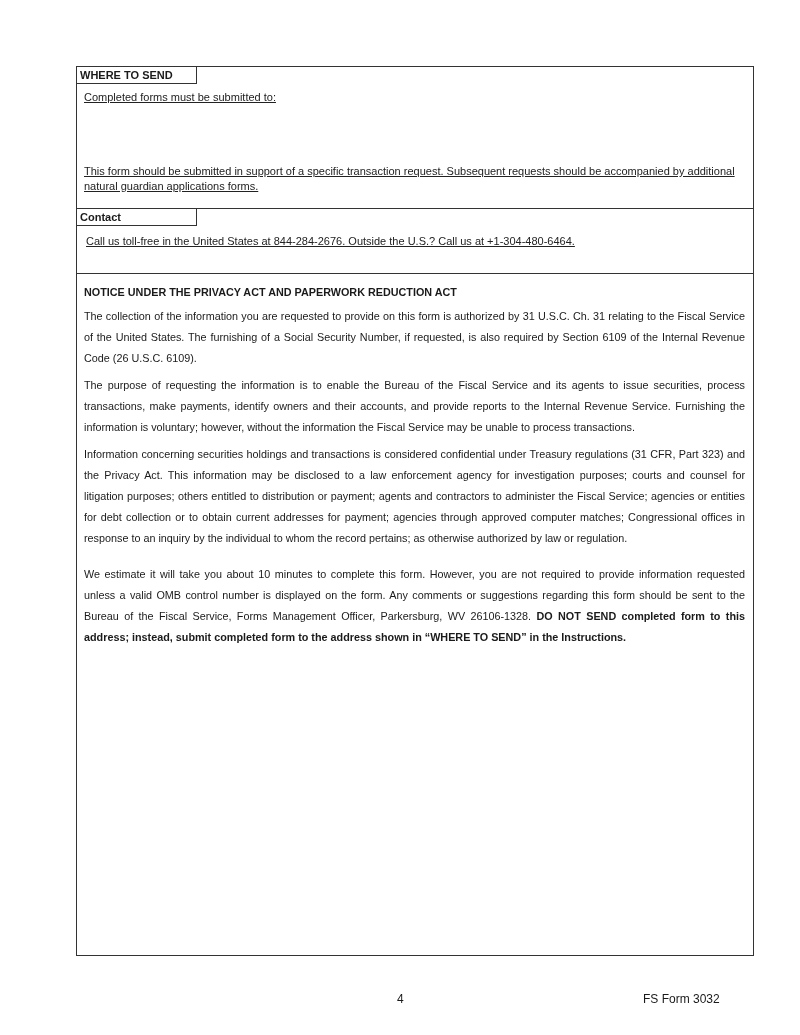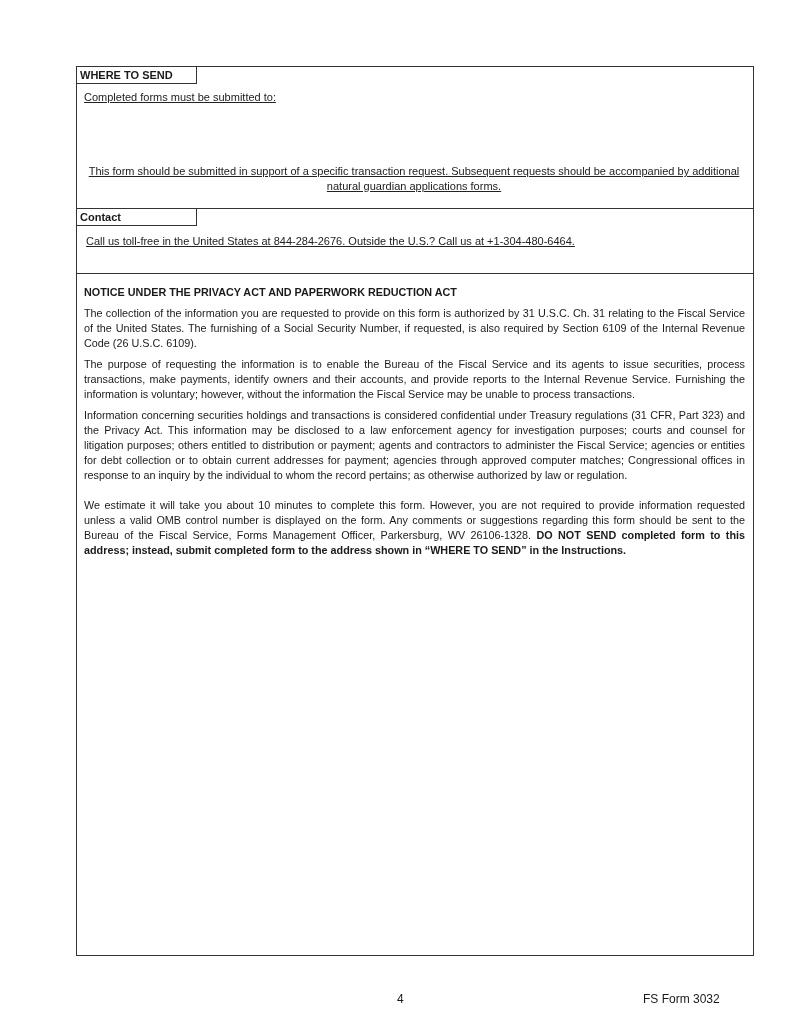--- a/index.html
+++ b/index.html
@@ -19,25 +19,25 @@
   .tab-label {
     position: absolute; left: 0; top: 0; width: 120px; height: 17px;
     border-right: 1.5px solid #333; border-bottom: 1.5px solid #333;
     font-weight: bold; font-size: 11px; line-height: 17px; padding-left: 3px;
     box-sizing: border-box;
   }
   .txt { font-size: 11px; line-height: 14.5px; color: #222; text-decoration: underline; }
   .p-completed { position: absolute; left: 7px; top: 23px; }
   .address { position: absolute; left: 125px; top: 46px; }
   .address div { font-size: 11px; line-height: 14.5px; }
-  .p-form { position: absolute; left: 7px; top: 97px; right: 9px; text-align: center; }
+  .p-form { position: absolute; left: 7px; top: 97px; right: 9px; text-align: left; }
   .p-call { position: absolute; left: 9px; top: 25px; }
   .notice-title { position: absolute; left: 7px; top: 12px; font-weight: bold; font-size: 10.8px; }
   .notice-body { position: absolute; left: 7px; right: 8px; top: 32px; }
-  .notice-body p { margin: 0 0 6px 0; text-align: justify; font-size: 10.8px; line-height: 15px; }
+  .notice-body p { margin: 0 0 6px 0; text-align: justify; font-size: 10.8px; line-height: 21px; }
   .notice-body p.gap { margin-top: 15px; }
   .footer-page { position: absolute; left: 397px; top: 992px; font-size: 12px; }
   .footer-form { position: absolute; left: 643px; top: 992px; font-size: 12px; }
 </style>
 </head>
 <body>
 
 <div class="outer">
   <div class="section sec-where">
     <div class="tab-label">WHERE TO SEND</div>

